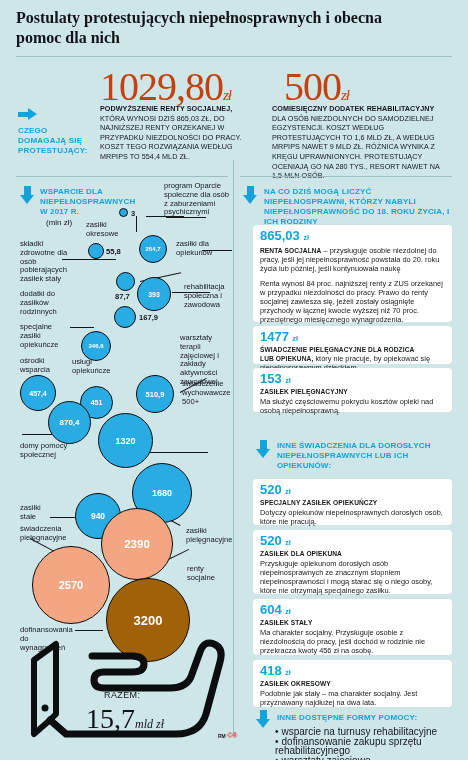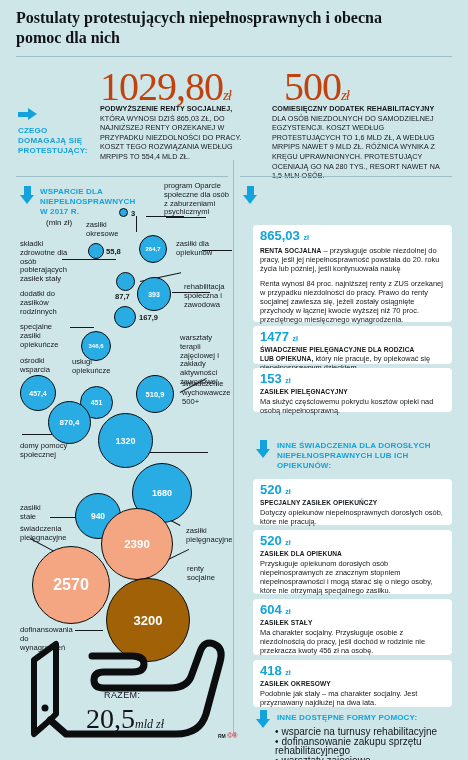--- a/index.html
+++ b/index.html
@@ -151,47 +151,48 @@
 
   <div class="bub b" style="left:98px;top:413px;width:55px;height:55px;font-size:9px;">1320</div>
   <div class="lbl" style="left:182px;top:380px;width:50px;">świadczenie wychowawcze 500+</div>
 
   <div class="bub b" style="left:132px;top:463px;width:60px;height:60px;font-size:9px;">1680</div>
   <div class="lbl" style="left:186px;top:527px;width:44px;">zasiłki pielęgnacyjne</div>
 
   <div class="bub b" style="left:75px;top:493px;width:46px;height:46px;font-size:8.5px;">940</div>
   <div class="lbl" style="left:20px;top:504px;width:36px;">zasiłki stałe</div>
 
-  <div class="bub o" style="left:32px;top:546px;width:78px;height:78px;font-size:16px;">2570</div>
+  <div class="bub o" style="left:32px;top:546px;width:78px;height:78px;font-size:11px;">2570</div>
   <div class="lbl" style="left:20px;top:525px;width:66px;">świadczenia pielęgnacyjne</div>
 
   <div class="bub o" style="left:101px;top:508px;width:72px;height:72px;font-size:11.5px;">2390</div>
   <div class="lbl" style="left:187px;top:565px;width:44px;">renty socjalne</div>
 
   <div class="bub r" style="left:106px;top:578px;width:84px;height:84px;font-size:13px;">3200</div>
   <div class="lbl" style="left:20px;top:626px;width:52px;">dofinansowania do wynagrodzeń</div>
 
   <svg style="position:absolute;left:20px;top:630px;" width="212" height="126" viewBox="0 0 212 126">
     <path d="M72 26 L112 26 Q124 26 124 34 Q124 42 112 42 L84 42 Q74 42 74 50 Q74 58 84 58
              L150 58 Q168 58 172 44 L180 22 Q184 10 194 14 Q204 18 200 32 L186 84
              Q180 104 156 104 L46 104 L30 90" fill="none" stroke="#0b0d0f" stroke-width="7" stroke-linejoin="round" stroke-linecap="round"></path>
     <path d="M30 90 L14 104 L14 30 L36 14 L36 84 Z" fill="none" stroke="#0b0d0f" stroke-width="6" stroke-linejoin="round"></path>
     <circle cx="25" cy="78" r="3.5" fill="#0b0d0f"></circle>
   </svg>
 
   <div class="razem" style="left:104px;top:690px;">RAZEM:</div>
   <div class="total" style="left:86px;top:703px;">
-    <span>20,5</span><span class="u">mld zł</span>
+    <span>15,7</span><span class="u">mld zł</span>
   </div>
 
   <div class="credit" style="left:218px;top:732px;">
     <span>RM</span> <span class="cc">©®</span>
   </div>
 
   <div class="arr-down" style="left:243px;top:186px;"></div>
+  <div class="sec-head" style="left:264px;top:187px;width:190px;">NA CO DZIŚ MOGĄ LICZYĆ NIEPEŁNOSPRAWNI, KTÓRZY NABYLI NIEPEŁNOSPRAWNOŚĆ DO 18. ROKU ŻYCIA, I ICH RODZINY</div>
 
   <div class="card" style="left:253px;top:225px;width:199px;height:97px;">
     <div class="amt"><span>865,03</span> <span class="u">zł</span></div>
     <div class="t"><span class="inline-h">RENTA SOCJALNA</span><span> – przysługuje osobie niezdolnej do pracy, jeśli jej niepełnosprawność powstała do 20. roku życia lub później, jeśli kontynuowała naukę</span></div>
     <div class="t2">Renta wynosi 84 proc. najniższej renty z ZUS orzekanej w przypadku niezdolności do pracy. Prawo do renty socjalnej zawiesza się, jeżeli zostały osiągnięte przychody w łącznej kwocie wyższej niż 70 proc. przeciętnego miesięcznego wynagrodzenia.</div>
   </div>
 
   <div class="card" style="left:253px;top:326px;width:199px;height:38px;">
     <div class="amt"><span>1477</span> <span class="u">zł</span></div>
     <div class="h">ŚWIADCZENIE PIELĘGNACYJNE DLA RODZICA</div>

